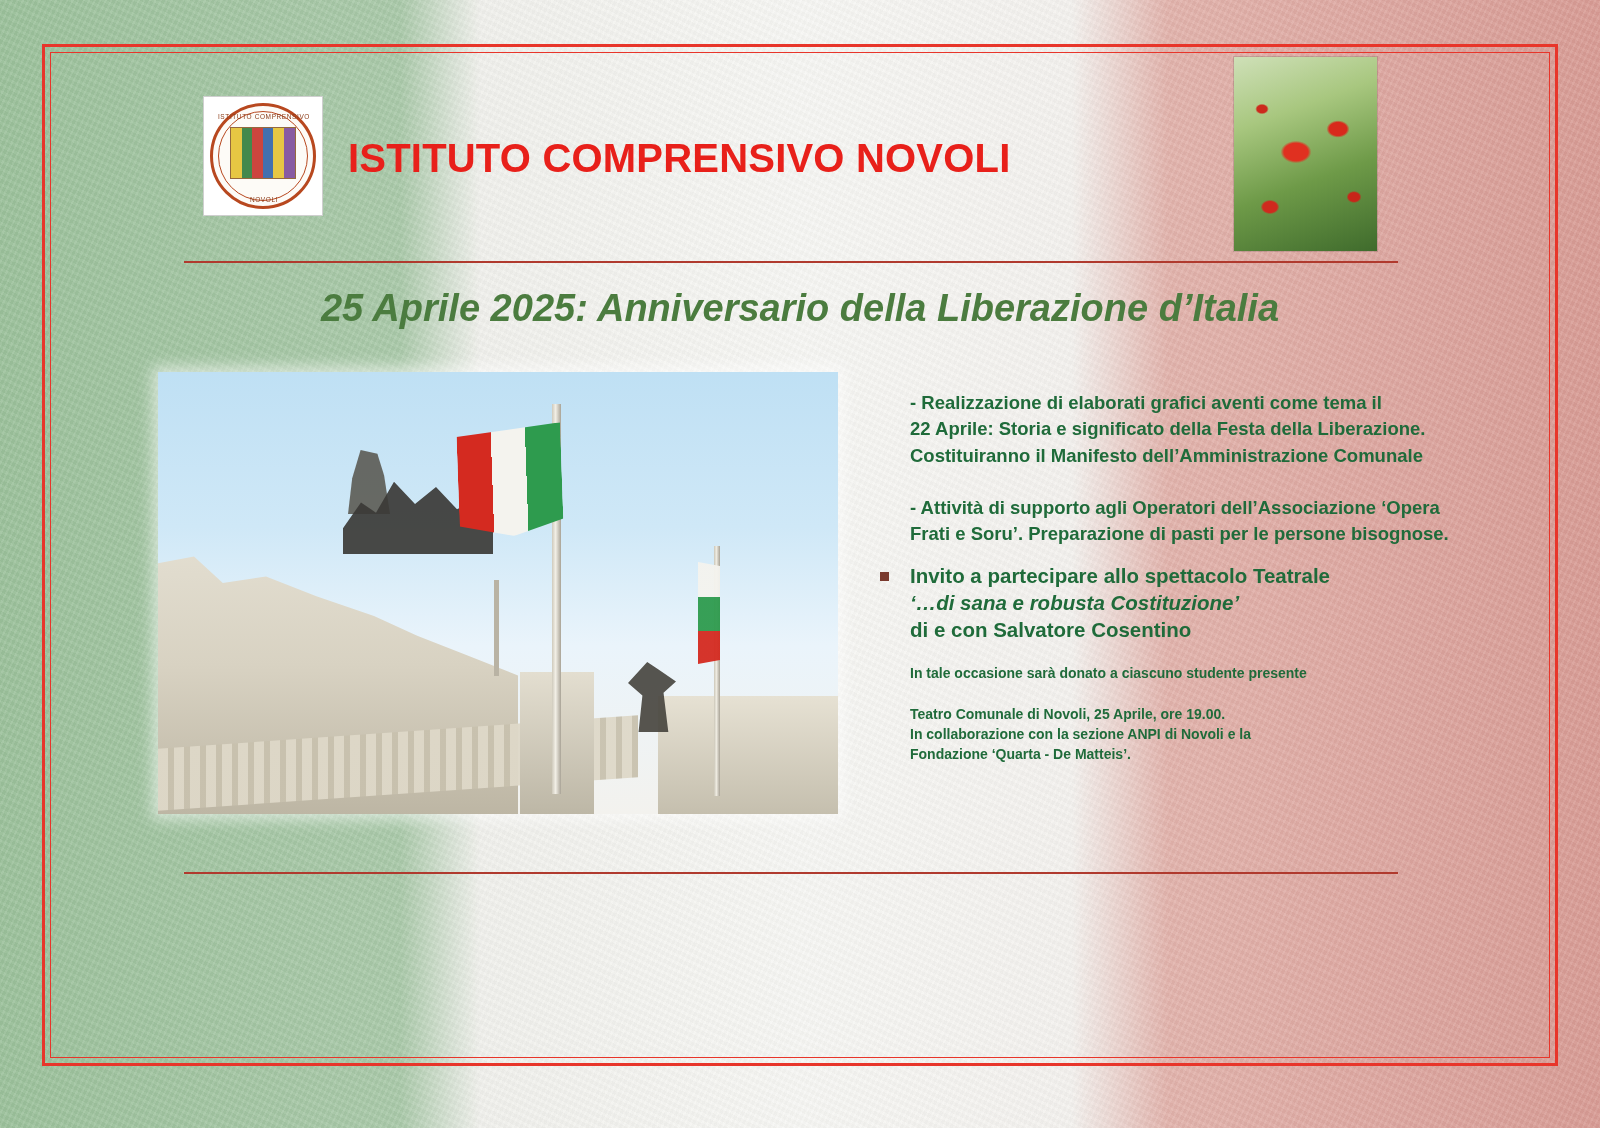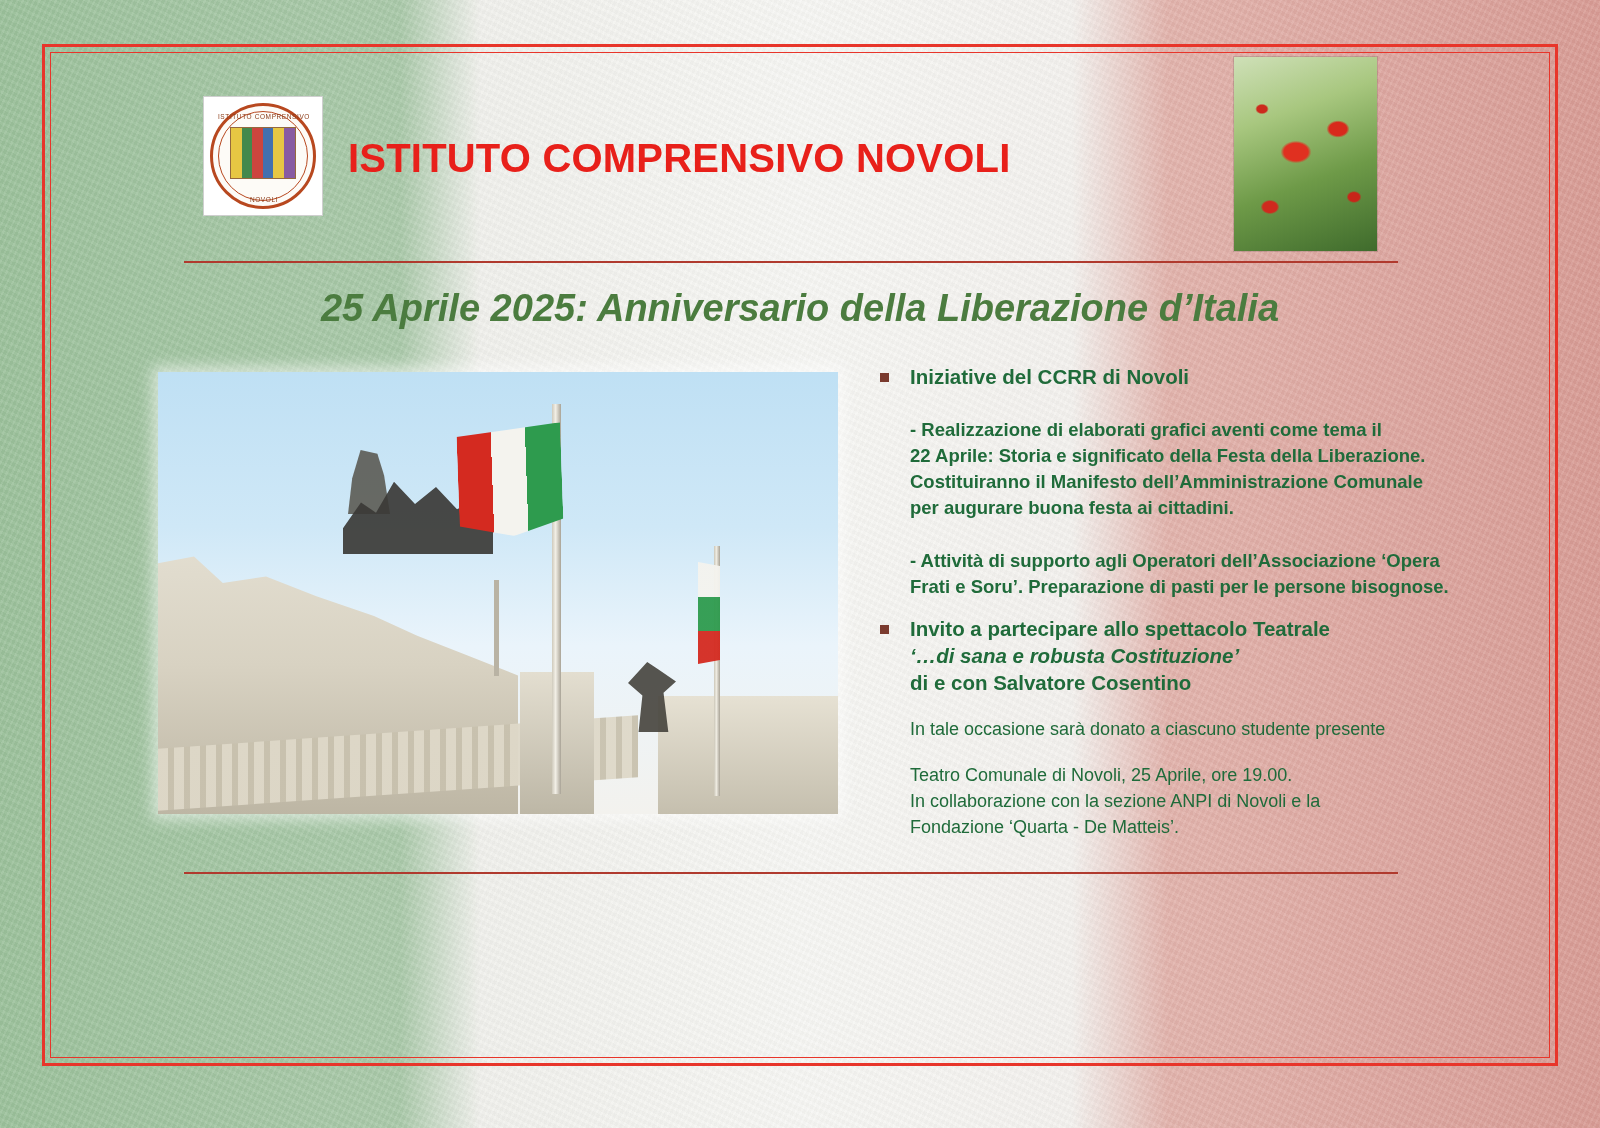--- a/index.html
+++ b/index.html
@@ -337,22 +337,22 @@
     line-height: 1.42;
     color: #1f6b3a;
   }
   .sub-block .hang {
     text-indent: -10px;
     padding-left: 10px;
   }
   .para {
     padding-left: 30px;
     margin-top: 20px;
-    font-size: 18px;
-    font-weight: normal;
+    font-size: 14px;
+    font-weight: bold;
     line-height: 1.45;
     color: #1f6b3a;
   }
 
   .hr-bottom {
     position: absolute;
     left: 184px;
     top: 872px;
     width: 1214px;
     height: 2px;
@@ -405,30 +405,25 @@
     <div class="pole-base"></div>
     <div class="pole-main"></div>
     <div class="flag"></div>
     <div class="pole-small"></div>
     <div class="flag-small"></div>
     <div class="angel"></div>
   </div>
 
   <div class="content">
 
-    <div class="bullet-row">
-      <span class="bullet-sq"></span>
-      <div class="b-head">Iniziative del CCRR di Novoli</div>
-    </div>
 
     <div class="sub-block">
       <div class="hang">- Realizzazione di elaborati grafici aventi come tema il</div>
       <div>22 Aprile: Storia e significato della Festa della Liberazione.</div>
       <div>Costituiranno il Manifesto dell’Amministrazione Comunale</div>
-      <div>per augurare buona festa ai cittadini.</div>
     </div>
 
     <div class="sub-block">
       <div class="hang">- Attività di supporto agli Operatori dell’Associazione ‘Opera</div>
       <div>Frati e Soru’. Preparazione di pasti per le persone bisognose.</div>
     </div>
 
     <div class="bullet-row">
       <span class="bullet-sq"></span>
       <div class="b-head">Invito a partecipare allo spettacolo Teatrale</div>

